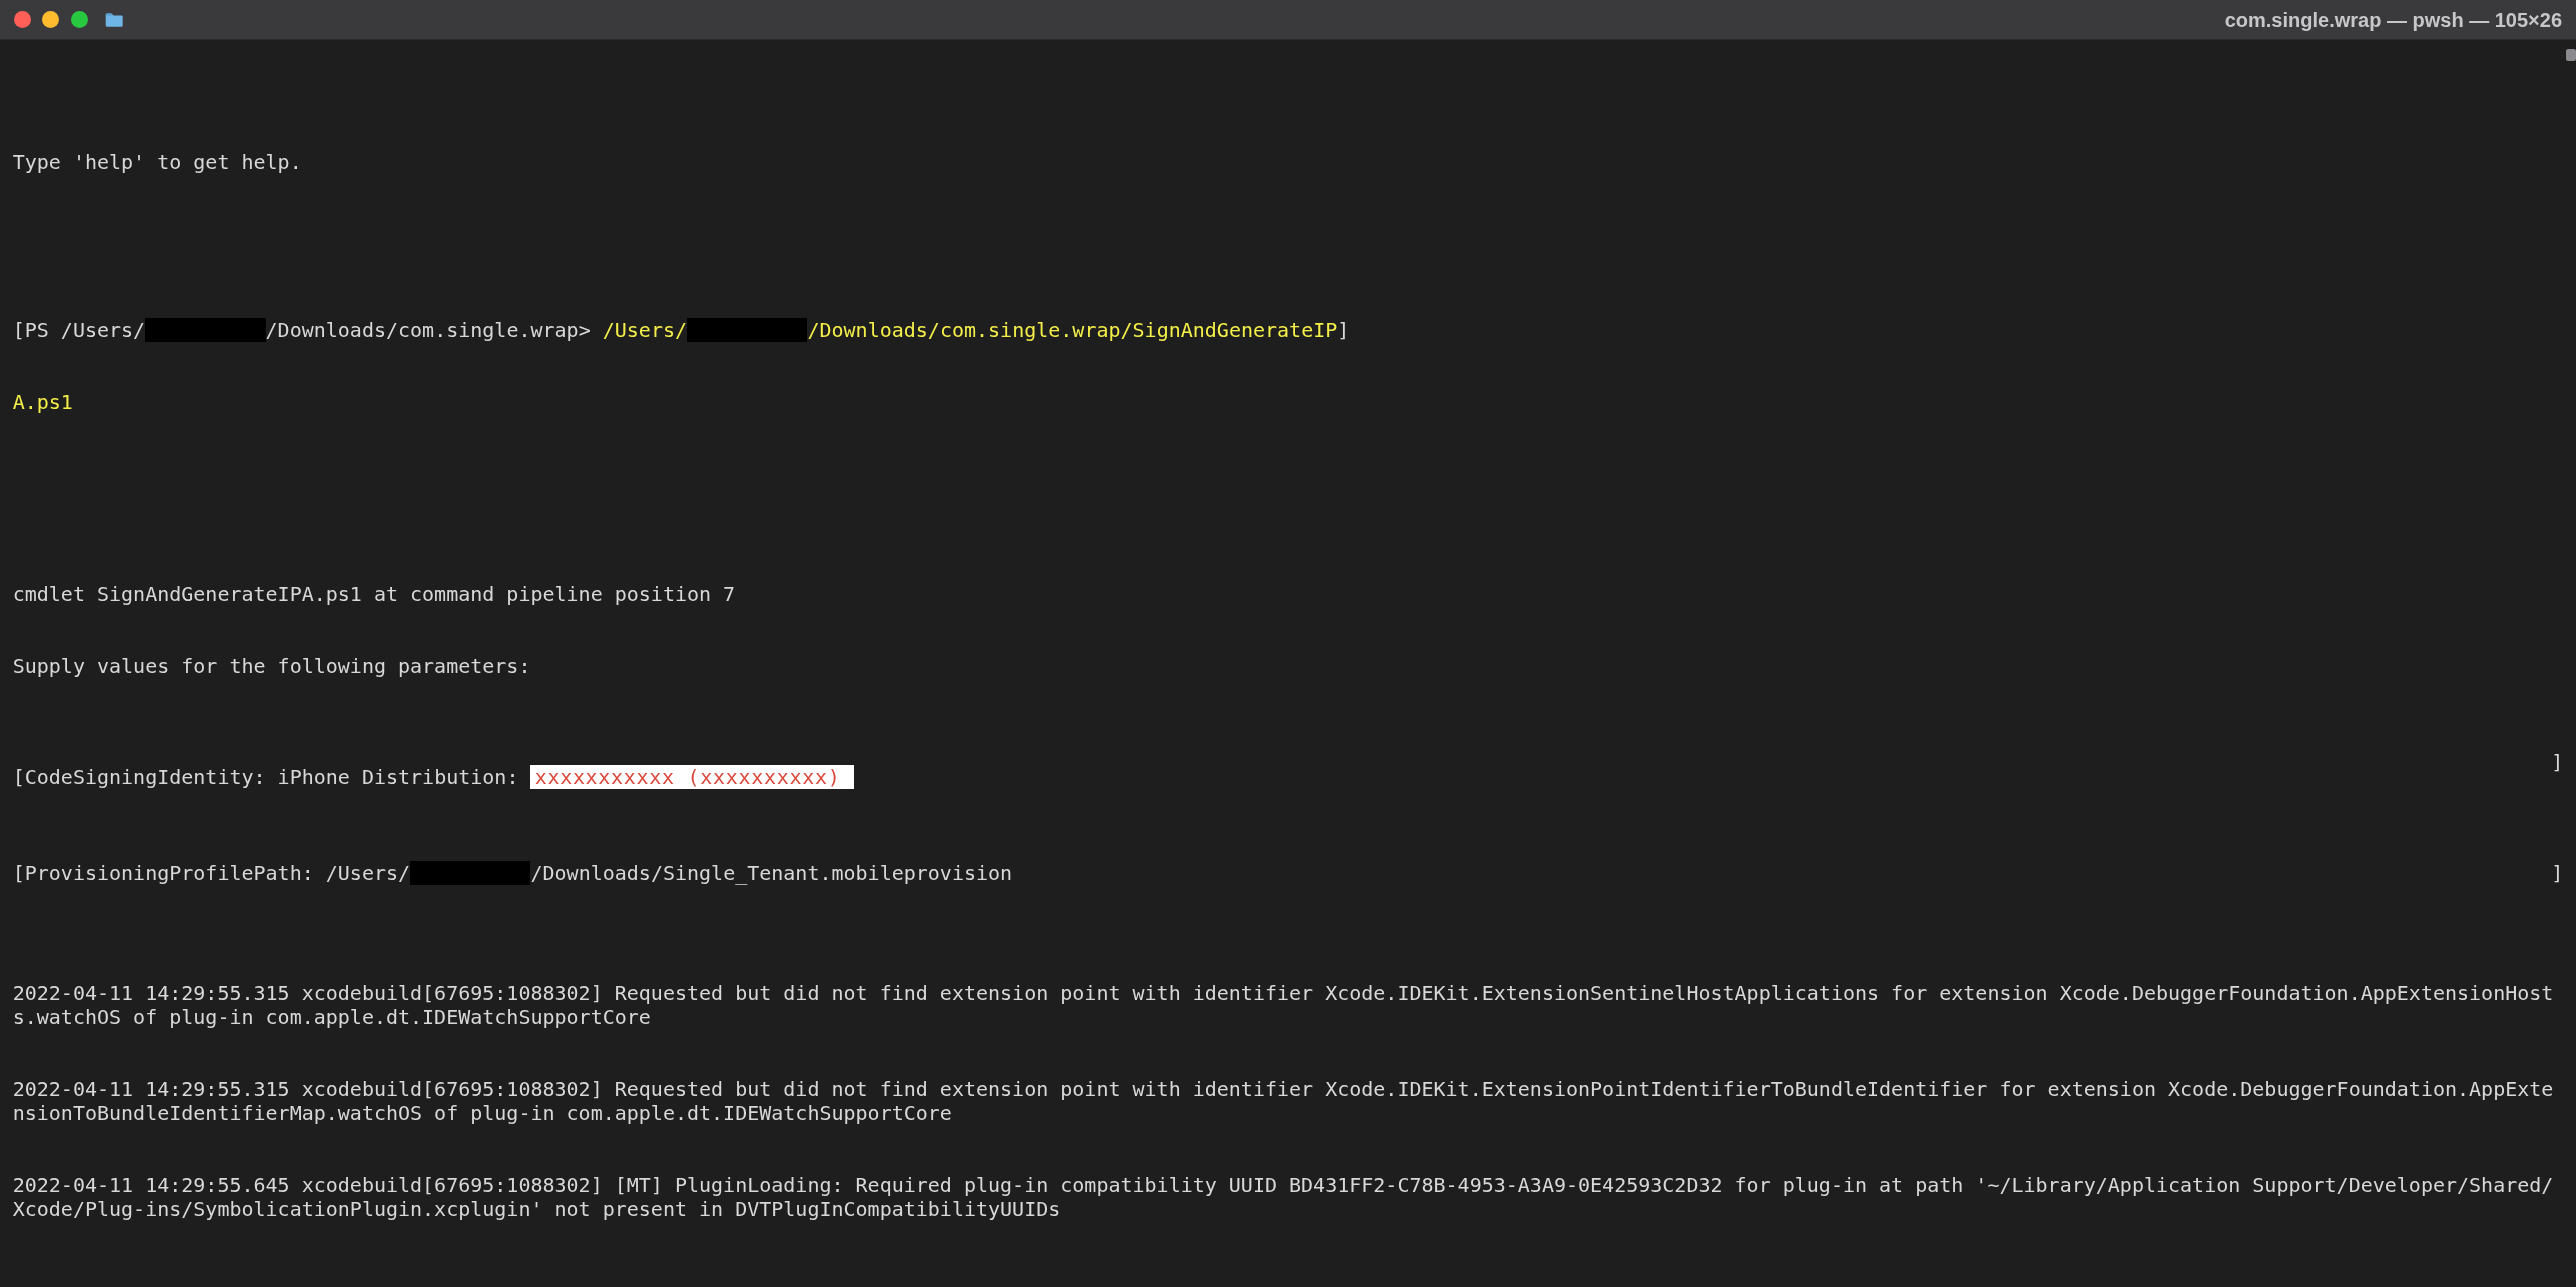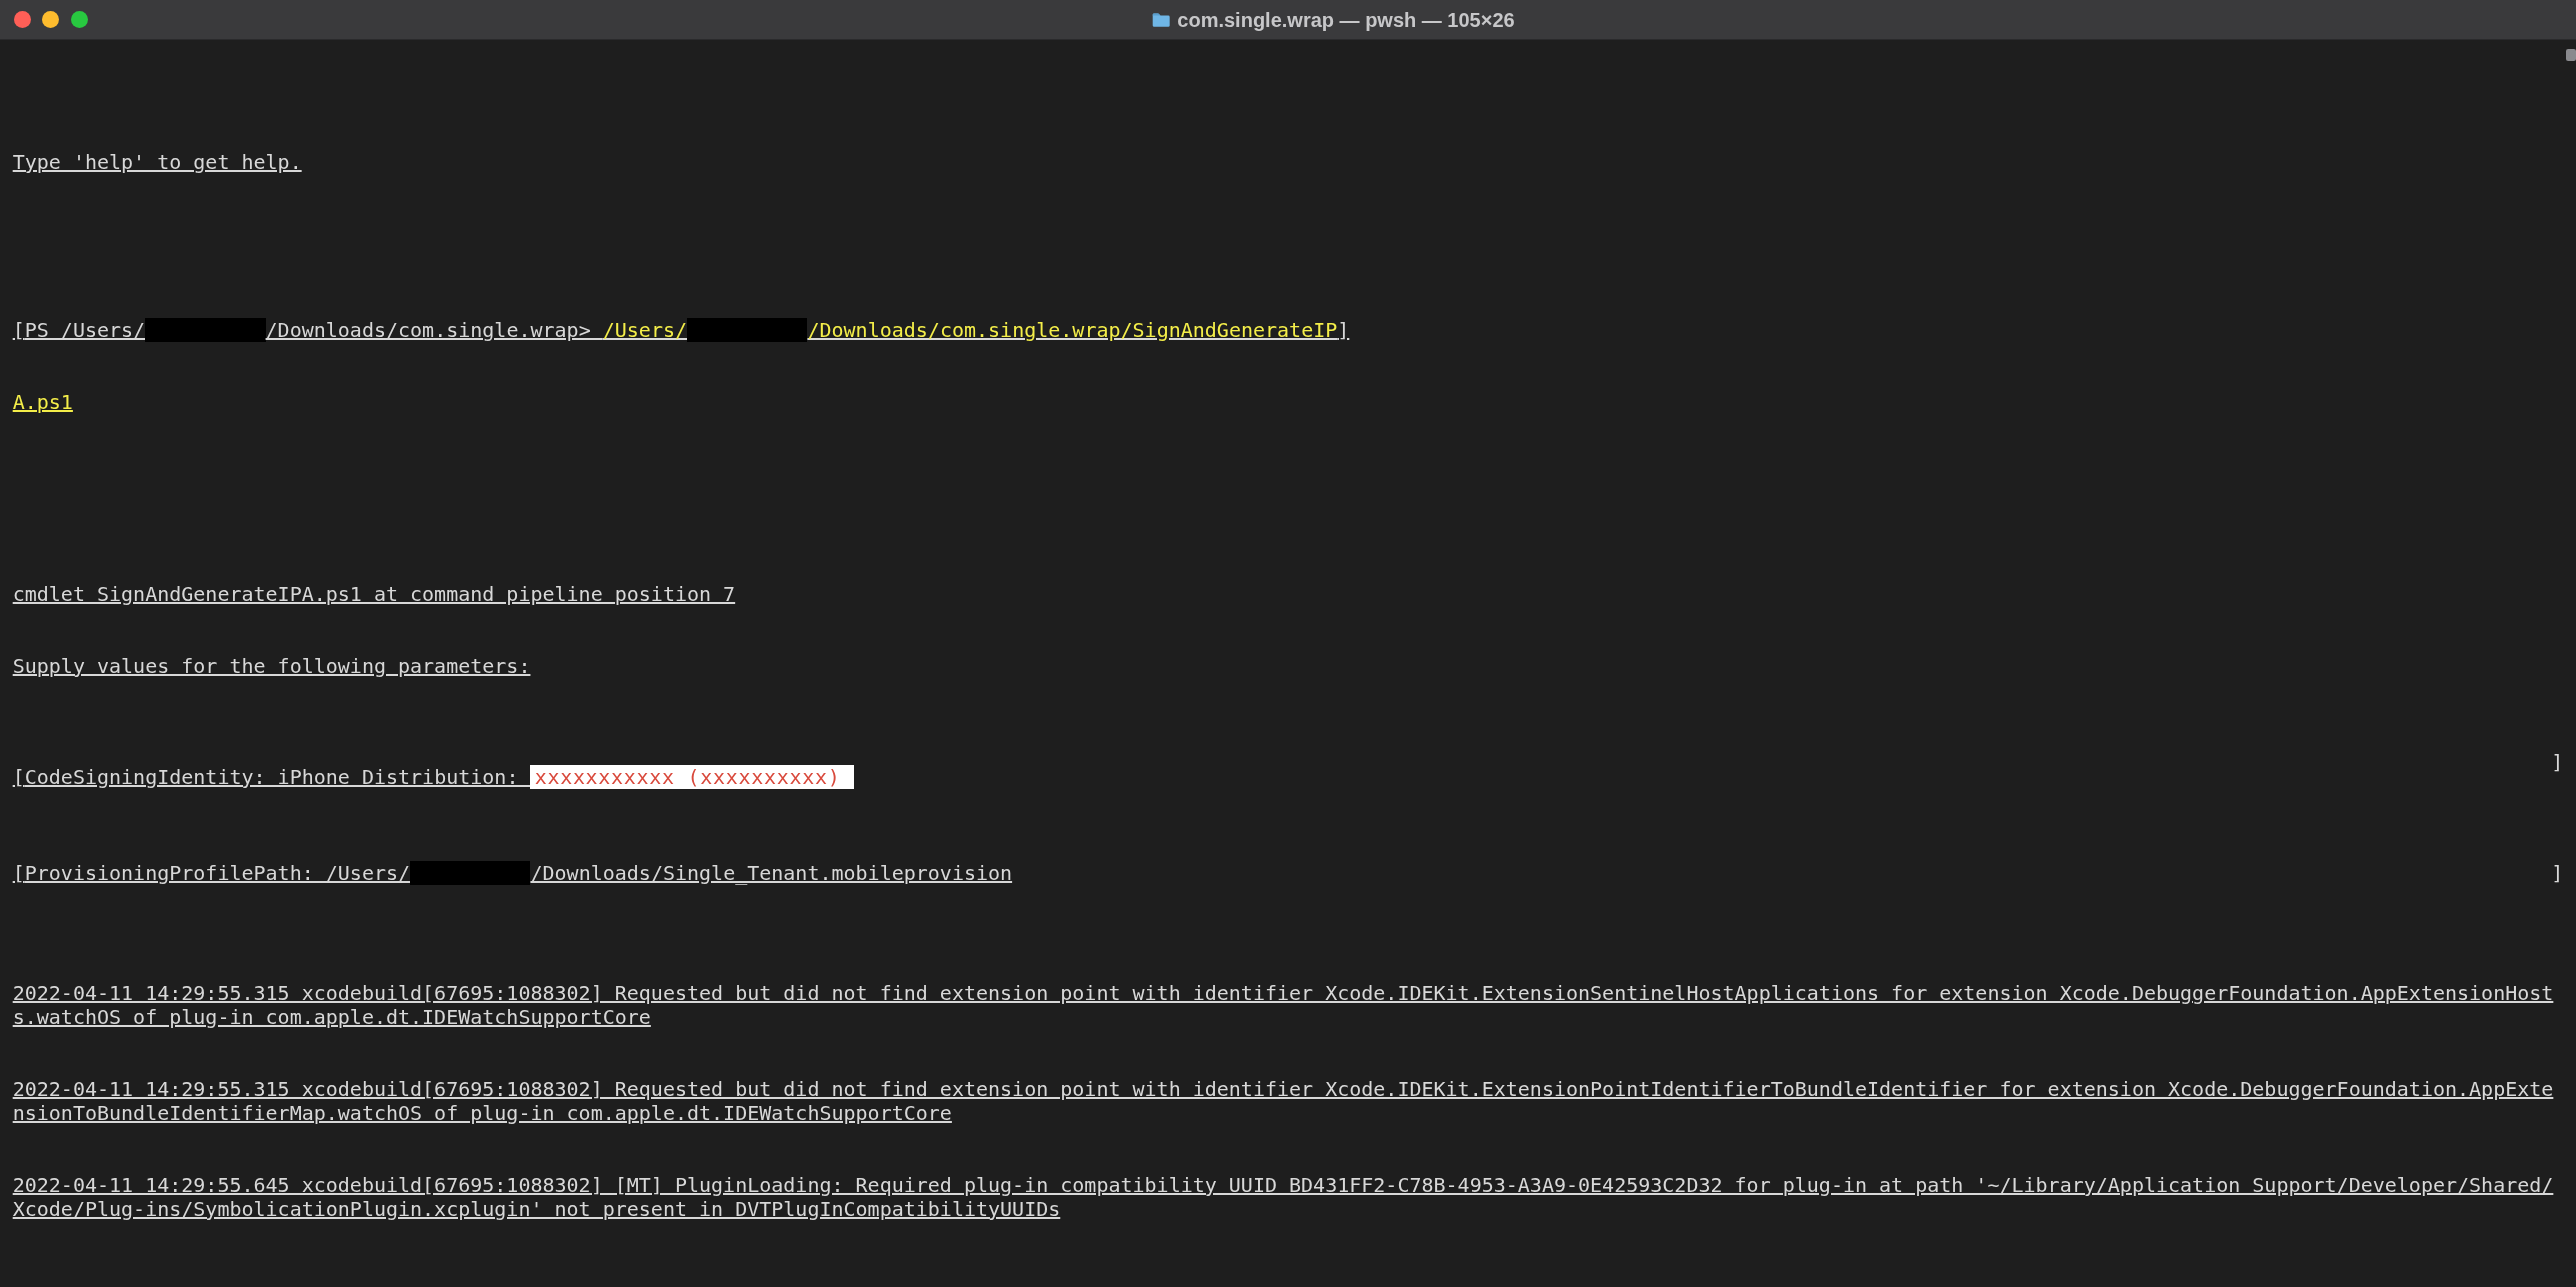--- a/index.html
+++ b/index.html
@@ -29,21 +29,21 @@
       height: 17px;
       border-radius: 50%;
     }
     .tl-close    { background: #ff5f57; }
     .tl-minimize { background: #febc2e; }
     .tl-zoom     { background: #28c840; }
     .title-center {
       flex: 1;
       display: flex;
       align-items: center;
-      justify-content: center;
+      justify-content: space-between;
       gap: 7px;
       color: #c7c7c9;
       font-weight: 600;
       font-family: -apple-system, "Helvetica Neue", sans-serif;
       font-size: 20px;
     }
     .folder-icon svg { display: block; }
     .terminal-area {
       position: relative;
       padding: 14px 12.7px;
@@ -52,21 +52,21 @@
     }
     .scroll-indicator {
       position: absolute;
       top: 8.5px;
       right: 0;
       width: 10px;
       height: 12.7px;
       background: #8a8a8e;
       border-radius: 2.1px;
     }
-    .line { display: block; text-decoration: underline; }
+    .line { display: block; }
     .blank-line { height: 1.2em; }
     .prompt-bracket { color: #d8d8d8; }
     .prompt-path { color: #d8d8d8; }
     .redact {
       background: #000;
       color: #000;
       display: inline-block;
     }
     .cmd { color: #f4ee49; }
     .redact-box {

